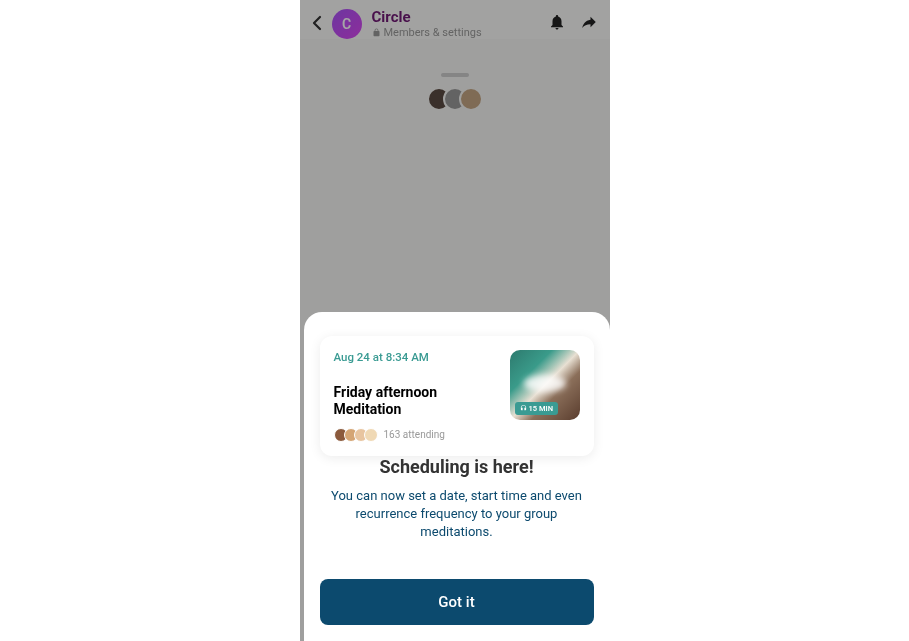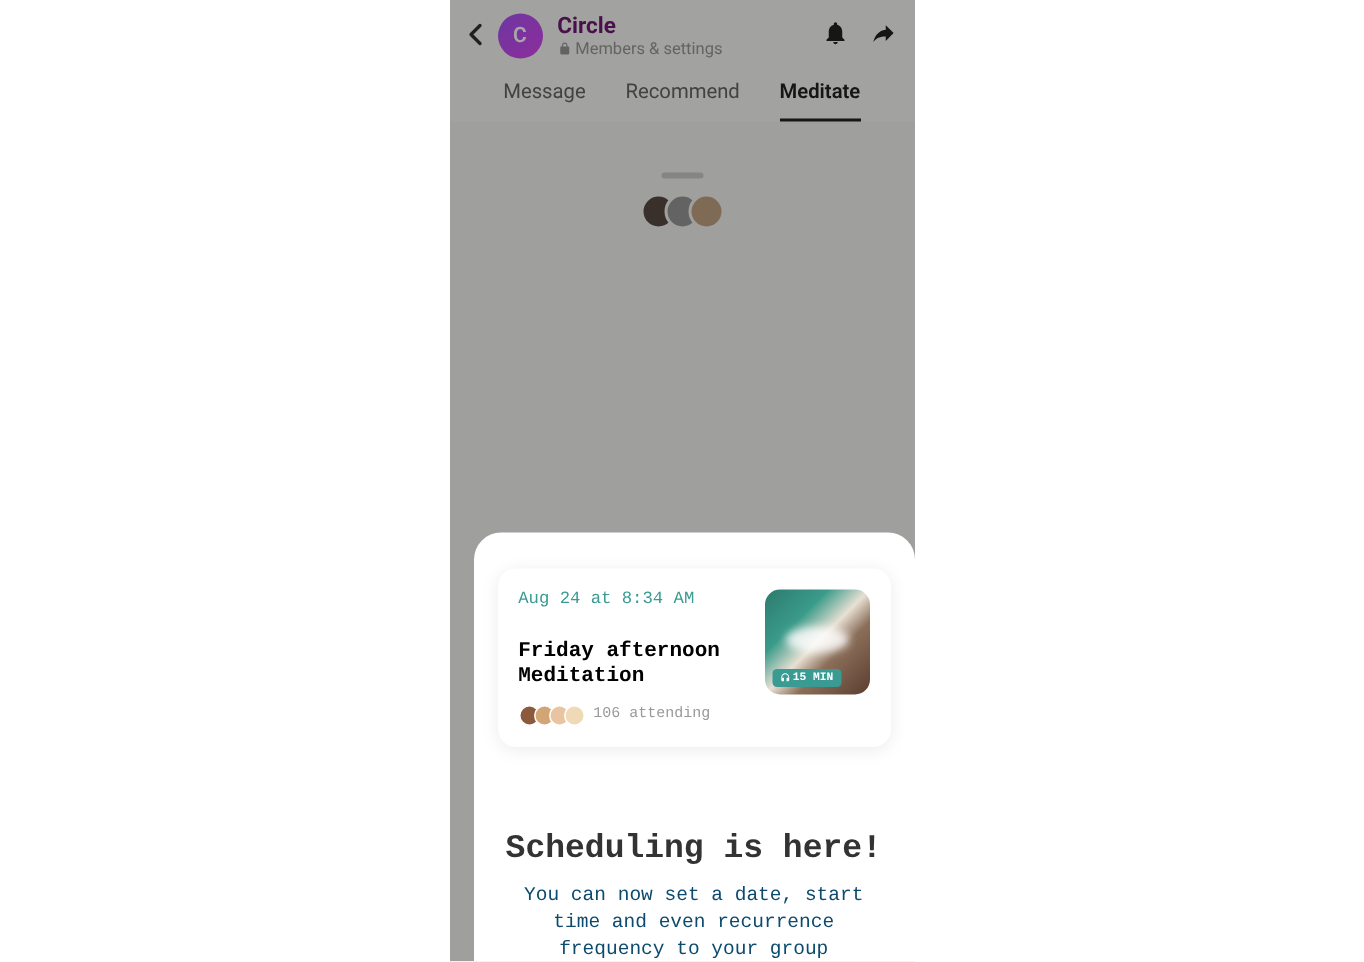--- a/index.html
+++ b/index.html
@@ -143,28 +143,27 @@
       transform: translateX(-50%);
       width: 28px;
       height: 4px;
       background: #ccc;
       border-radius: 2px;
     }
     
     .sheet {
       position: absolute;
       bottom: 0;
-      left: 16px;
+      left: 4px;
       right: 0;
       background: #fff;
       border-radius: 18px 18px 0 0;
       z-index: 10;
       padding: 24px 16px 16px 16px;
-      height: 286px;
-      font-family: Liberation Mono, monospace;
+      height: 329px;
     }
     .card {
       background: #fff;
       border-radius: 12px;
       box-shadow: 0 2px 12px rgba(0,0,0,0.08);
       padding: 14px;
       display: flex;
       justify-content: space-between;
       gap: 12px;
     }
@@ -235,24 +234,23 @@
       font-size: 7.5px;
       font-weight: 600;
       padding: 2px 5px;
       border-radius: 3px;
       display: flex;
       align-items: flex-start;
       gap: 2px;
     }
     .sheet-title {
       text-align: center;
-      font-size: 22px;
+      font-size: 18px;
       font-weight: 700;
       color: #333;
-      margin-top: 55px;
     }
     .sheet-desc {
       text-align: center;
       font-size: 13px;
       color: #0c4a6e;
       margin-top: 10px;
       line-height: 1.4;
       padding: 0 8px;
     }
     .got-it-btn {
@@ -296,25 +294,20 @@
           <svg width="18" height="18" viewBox="0 0 24 24">
               <path fill="#222" d="M12 22c1.1 0 2-.9 2-2h-4c0 1.1.9 2 2 2zm6-6v-5c0-3.07-1.63-5.64-4.5-6.32V4c0-.83-.67-1.5-1.5-1.5s-1.5.67-1.5 1.5v.68C7.64 5.36 6 7.92 6 11v5l-2 2v1h16v-1l-2-2z"></path>
             </svg>
         </span>
         <span class="icon">
           <svg width="18" height="18" viewBox="0 0 24 24">
               <path fill="#222" d="M14 9V5l7 7-7 7v-4c-5 0-8.5 1.5-11 5 1-5 4-10 11-11z"></path>
             </svg>
         </span>
       </div>
-    </div>
-    <div class="tabs">
-      <div class="tab">Message</div>
-      <div class="tab">Recommend</div>
-      <div class="tab active">Meditate</div>
     </div>
   </div>
 
 
   <div class="center-area">
     <div style="position:relative;">
       <div class="pill"></div>
       <div class="avatars-preview">
         <div class="av-small"></div>
         <div class="av-small"></div>
@@ -330,21 +323,21 @@
       <div class="card-left">
         <div class="card-date">Aug 24 at 8:34 AM</div>
         <div class="card-title">Friday afternoon Meditation</div>
         <div class="attendees-row">
           <div class="mini-avatars">
             <div class="mini-av"></div>
             <div class="mini-av"></div>
             <div class="mini-av"></div>
             <div class="mini-av"></div>
           </div>
-          <div class="attendees-text">106 attending</div>
+          <div class="attendees-text">163 attending</div>
         </div>
       </div>
       <div class="card-image">
         <div class="duration-badge">
           <svg width="7" height="7" viewBox="0 0 24 24">
               <path fill="#fff" d="M12 3c-4.97 0-9 4.03-9 9v7c0 1.1.9 2 2 2h4v-8H5v-1c0-3.87 3.13-7 7-7s7 3.13 7 7v1h-4v8h4c1.1 0 2-.9 2-2v-7c0-4.97-4.03-9-9-9z"></path>
             </svg>
           <span>15 MIN</span>
         </div>
       </div>

